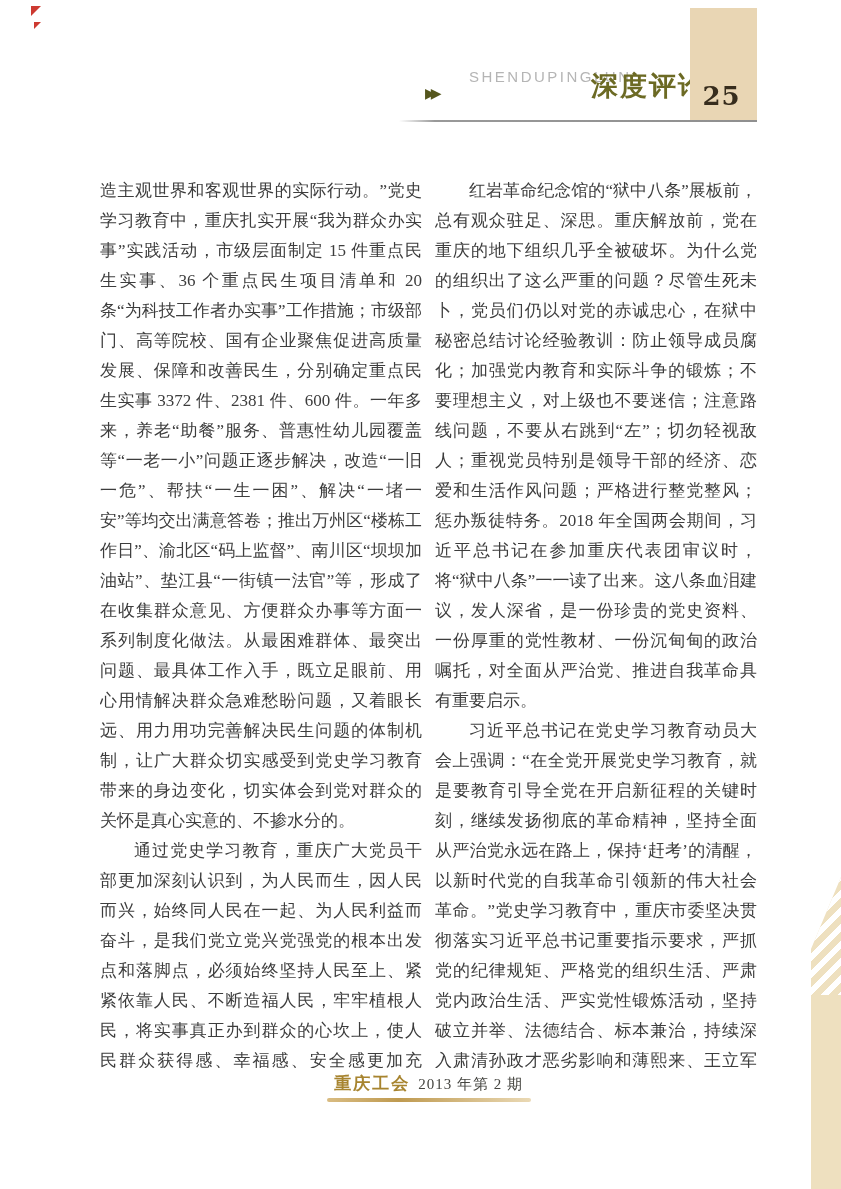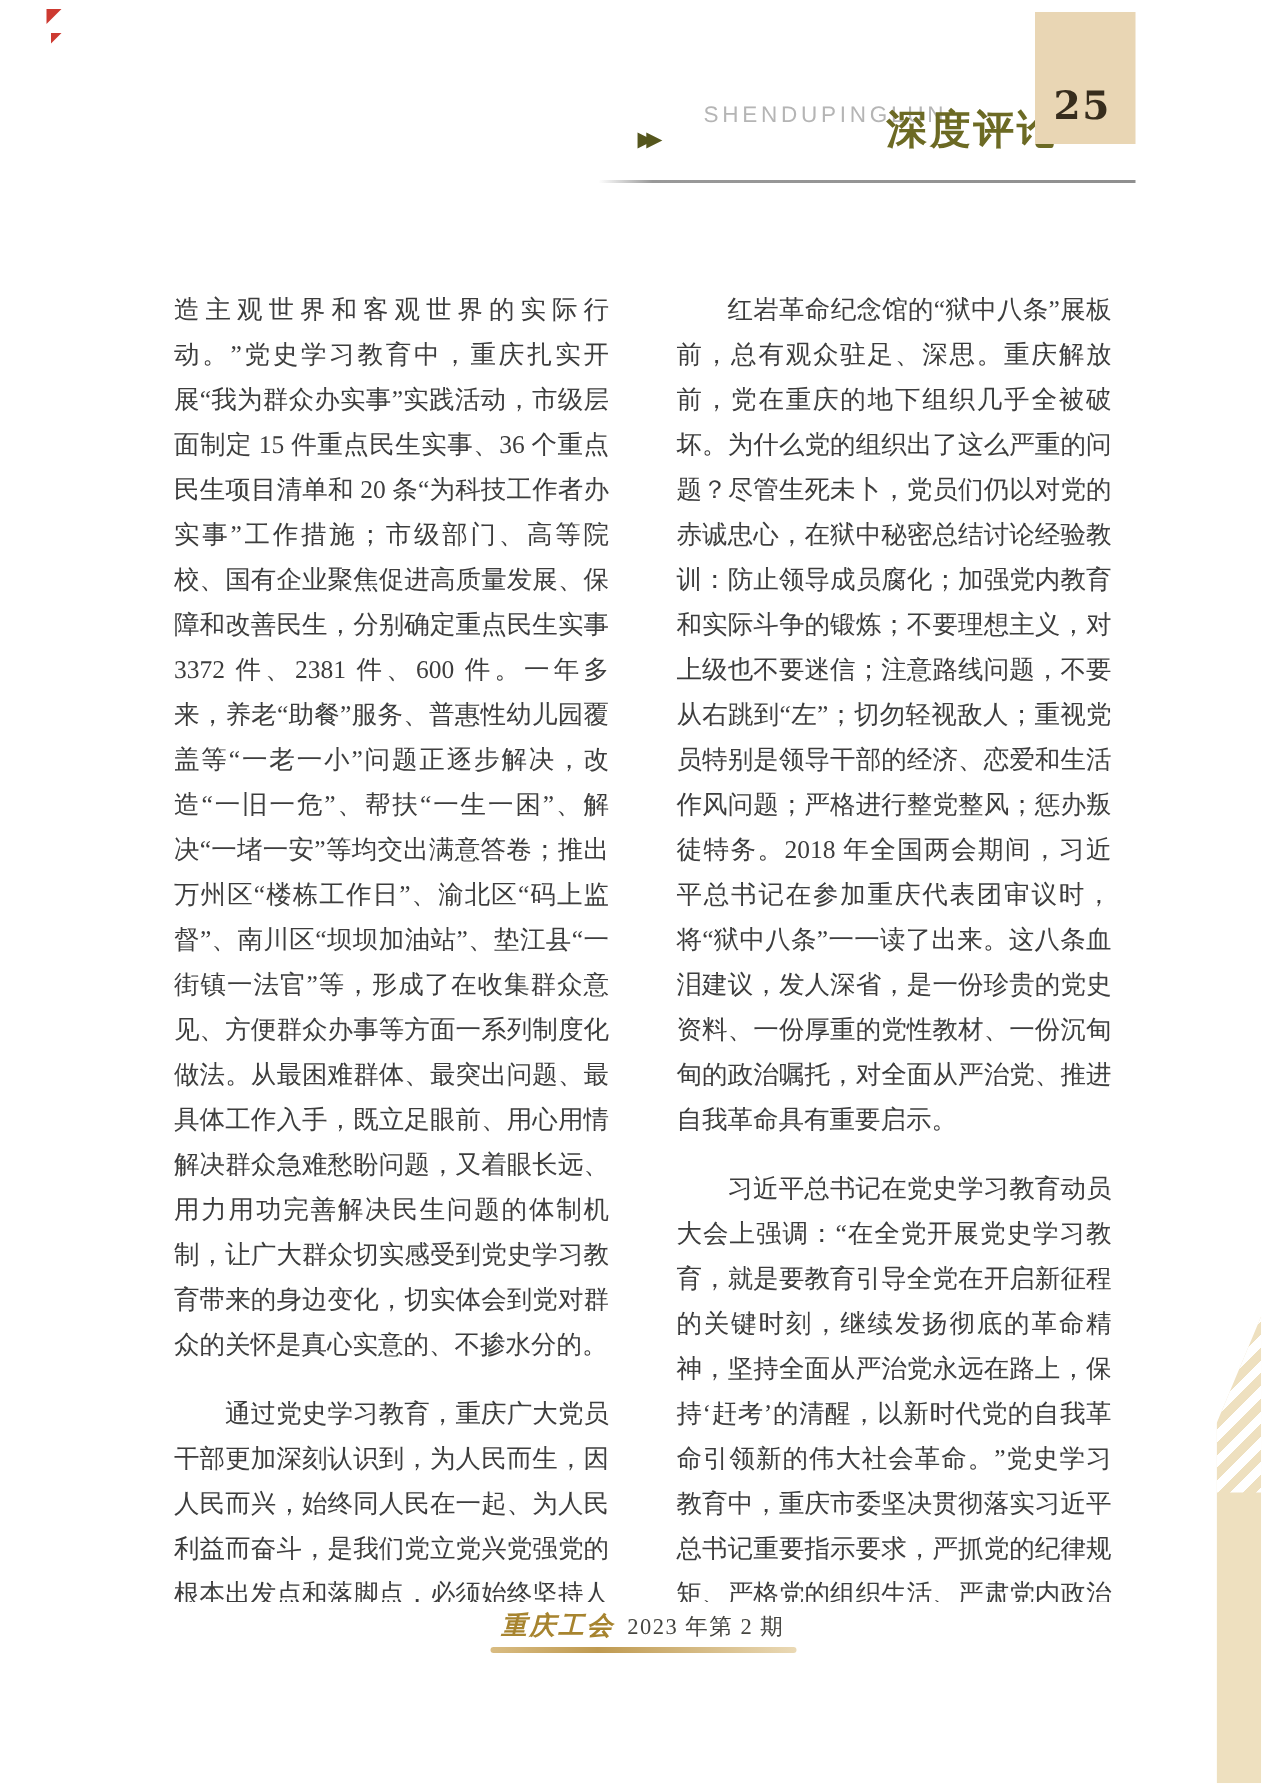--- a/index.html
+++ b/index.html
@@ -16,45 +16,45 @@
 
   
   .arrows { position:absolute; left:425px; top:85px; font-size:14px; color:#55561d;
     letter-spacing:-5px; font-family:"DejaVu Sans",sans-serif; }
   .header-pinyin { position:absolute; left:469px; top:68px; font-size:15px;
     letter-spacing:2.5px; color:#b5b5b5;
     font-family:"Liberation Sans","DejaVu Sans",sans-serif; }
   .header-title { position:absolute; left:591px; top:68px; font-size:27px; font-weight:bold;
     color:#6c6a24; letter-spacing:2px;
     font-family:"Liberation Sans","DejaVu Sans",sans-serif; }
-  .pagenum-block { position:absolute; left:690px; top:8px; width:67px; height:88px;
+  .pagenum-block { position:absolute; left:690px; top:8px; width:67px; height:113px;
     background:#e9d6b4; }
   .pagenum { position:absolute; left:0; right:4px; bottom:10px; text-align:center;
     font-size:26px; font-weight:bold; color:#372d1d; letter-spacing:1px;
     font-family:"DejaVu Serif","Liberation Serif",serif; }
   .header-rule { position:absolute; left:399px; top:120px; width:358px; height:2px;
     background:linear-gradient(90deg, rgba(153,153,153,0), #999999 10%, #8f8f8f); }
 
   
   .col { position:absolute; top:176px; width:322px; height:892px; overflow:hidden;
     font-size:17px; line-height:30px; color:#3d3d3d; text-align:justify; }
   .col-left  { left:100px; }
   .col-right { left:435px; }
-  .col p { margin:16px; text-indent:2em; }
+  .col p { margin:0; text-indent:2em; }
   .col p.cont { text-indent:0; }
 
   
   .side-band { position:absolute; left:811px; top:877px; width:30px; height:312px;
     background:#eee0bf; clip-path:polygon(0 72px, 100% 0, 100% 100%, 0 100%); }
   .side-band .stripes { position:absolute; left:0; top:0; width:100%; height:118px;
     background:repeating-linear-gradient(135deg, rgba(255,255,255,0) 0 6px, #ffffff 6px 12px); }
 
   
   .footer { position:absolute; left:100px; top:1072px; width:657px; text-align:center; }
-  .footer .logo { font-style:italic; font-weight:bold; font-size:17px; color:#a7842f;
+  .footer .logo { font-weight:bold; font-size:17px; color:#a7842f;
     letter-spacing:2px; }
   .footer .issue { font-size:15px; color:#454540; margin-left:8px; letter-spacing:1px; }
   .footer-rule { margin:3px auto 0; width:204px; height:4px; border-radius:2px;
     background:linear-gradient(90deg,#d9bc82,#bf9a50 35%,#ead9b5); }
 </style>
 </head>
 <body>
 
 <div class="page">
 
@@ -78,17 +78,17 @@
   <div class="col col-right">
     <p>红岩革命纪念馆的“狱中八条”展板前，总有观众驻足、深思。重庆解放前，党在重庆的地下组织几乎全被破坏。为什么党的组织出了这么严重的问题？尽管生死未卜，党员们仍以对党的赤诚忠心，在狱中秘密总结讨论经验教训：防止领导成员腐化；加强党内教育和实际斗争的锻炼；不要理想主义，对上级也不要迷信；注意路线问题，不要从右跳到“左”；切勿轻视敌人；重视党员特别是领导干部的经济、恋爱和生活作风问题；严格进行整党整风；惩办叛徒特务。2018 年全国两会期间，习近平总书记在参加重庆代表团审议时，将“狱中八条”一一读了出来。这八条血泪建议，发人深省，是一份珍贵的党史资料、一份厚重的党性教材、一份沉甸甸的政治嘱托，对全面从严治党、推进自我革命具有重要启示。</p>
     <p>习近平总书记在党史学习教育动员大会上强调：“在全党开展党史学习教育，就是要教育引导全党在开启新征程的关键时刻，继续发扬彻底的革命精神，坚持全面从严治党永远在路上，保持‘赶考’的清醒，以新时代党的自我革命引领新的伟大社会革命。”党史学习教育中，重庆市委坚决贯彻落实习近平总书记重要指示要求，严抓党的纪律规矩、严格党的组织生活、严肃党内政治生活、严实党性锻炼活动，坚持破立并举、法德结合、标本兼治，持续深入肃清孙政才恶劣影响和薄熙来、王立军流毒，</p>
   </div>
 
   <div class="side-band">
     <div class="stripes"></div>
   </div>
 
   <div class="footer">
-    <span class="logo">重庆工会</span><span class="issue">2023 年第 2 期</span>
+    <span class="logo">重庆工会</span><span class="issue">2013 年第 2 期</span>
     <div class="footer-rule"></div>
   </div>
 
 </div>
 
 </body></html>

